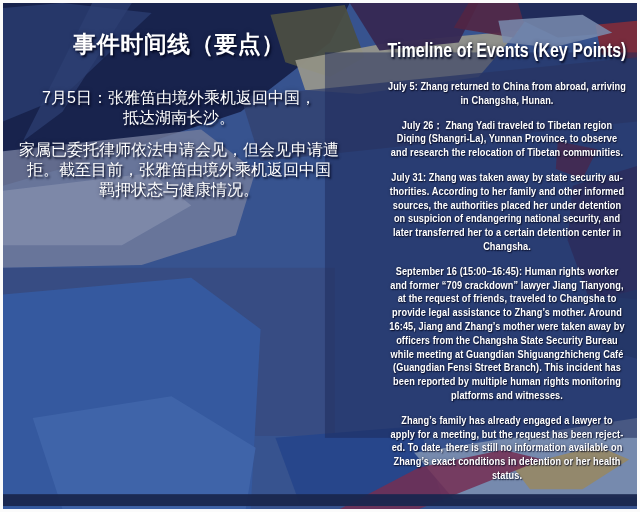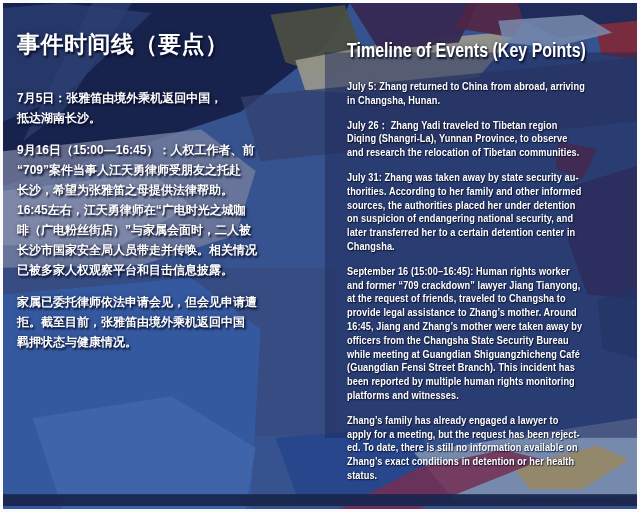--- a/index.html
+++ b/index.html
@@ -9,32 +9,33 @@
     font-family:"Liberation Sans","DejaVu Sans",sans-serif;
     position:relative;
     overflow:hidden;
   }
   .frame {
     position:absolute; left:0; top:0; width:640px; height:512px;
     box-sizing:border-box;
     border:3px solid #fbfbfb;
     background:#3f5e9f;
     overflow:hidden;
+    text-align:center;
   }
   svg.bg { position:absolute; left:0; top:0; width:100%; height:100%; display:block; }
   .content { position:absolute; left:0; top:0; width:640px; height:512px; }
   .col { position:absolute; color:#ffffff; }
   .col-left { left:14px; top:26px; width:324px; }
   .col-left h1 {
     font-size:23px; font-weight:bold; margin:0 0 28px 0;
     letter-spacing:0.5px;
     text-shadow:1.5px 1.5px 2px rgba(5,10,35,.9), 0 0 5px rgba(5,10,35,.45);
   }
   .col-left p {
-    font-size:12px; font-weight:bold; line-height:20px;
+    font-size:16px; font-weight:normal; line-height:20px;
     margin:0 0 12px 0; white-space:pre-line;
     text-shadow:1.5px 1.5px 2px rgba(5,10,35,.9), 0 0 4px rgba(5,10,35,.4);
   }
   .col-right {
     left:344px; top:36px; width:400px;
     transform:scaleX(0.8); transform-origin:left top;
   }
   .col-right h2 {
     font-size:20px; font-weight:bold; margin:0 0 18px 0;
     text-shadow:1.5px 1.5px 2px rgba(5,10,35,.9), 0 0 5px rgba(5,10,35,.45);
@@ -88,27 +89,20 @@
     <rect x="325" y="50" width="315" height="390" fill="#1e2a5c" opacity="0.5"></rect>
     <rect x="0" y="0" width="640" height="512" fill="#141f4a" opacity="0.18"></rect>
   </svg>
 
   <div class="content">
 
     <div class="col col-left">
       <h1>事件时间线（要点）</h1>
       <p>7月5日：张雅笛由境外乘机返回中国，
 抵达湖南长沙。</p>
-      <p>9月16日（15:00—16:45）：人权工作者、前
-“709”案件当事人江天勇律师受朋友之托赴
-长沙，希望为张雅笛之母提供法律帮助。
-16:45左右，江天勇律师在“广电时光之城咖
-啡（广电粉丝街店）”与家属会面时，二人被
-长沙市国家安全局人员带走并传唤。相关情况
-已被多家人权观察平台和目击信息披露。</p>
       <p>家属已委托律师依法申请会见，但会见申请遭
 拒。截至目前，张雅笛由境外乘机返回中国
 羁押状态与健康情况。</p>
     </div>
 
     <div class="col col-right">
       <h2>Timeline of Events (Key Points)</h2>
       <p>July 5: Zhang returned to China from abroad, arriving
 in Changsha, Hunan.</p>
       <p>July 26： Zhang Yadi traveled to Tibetan region

